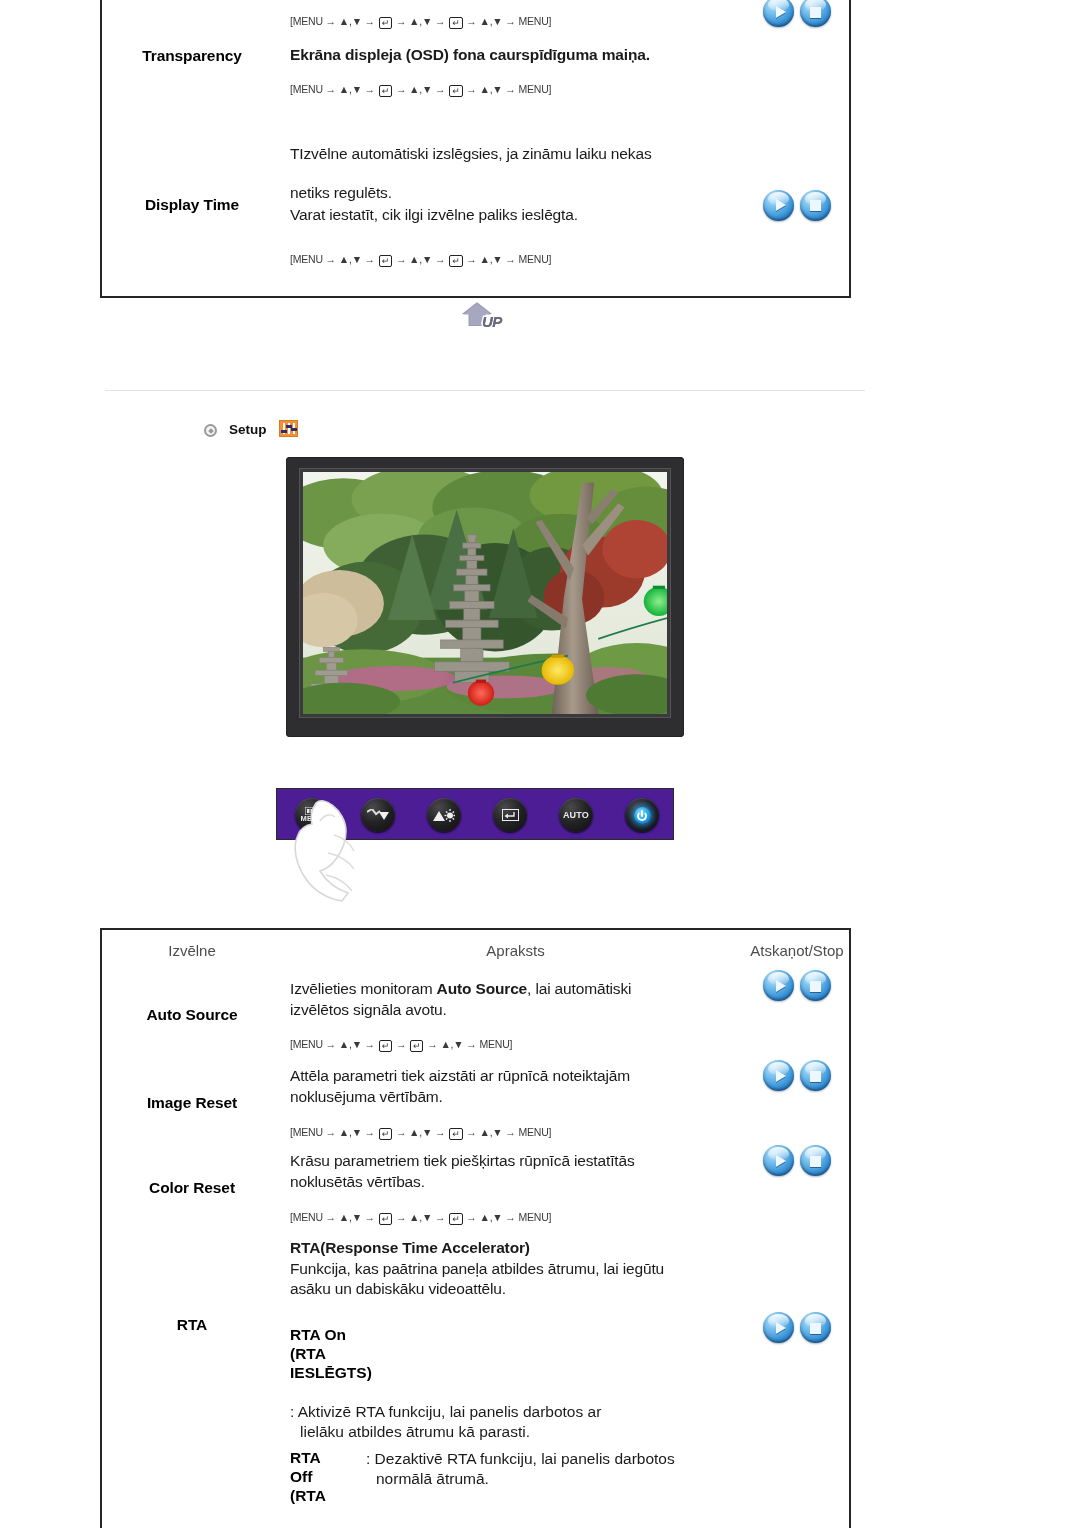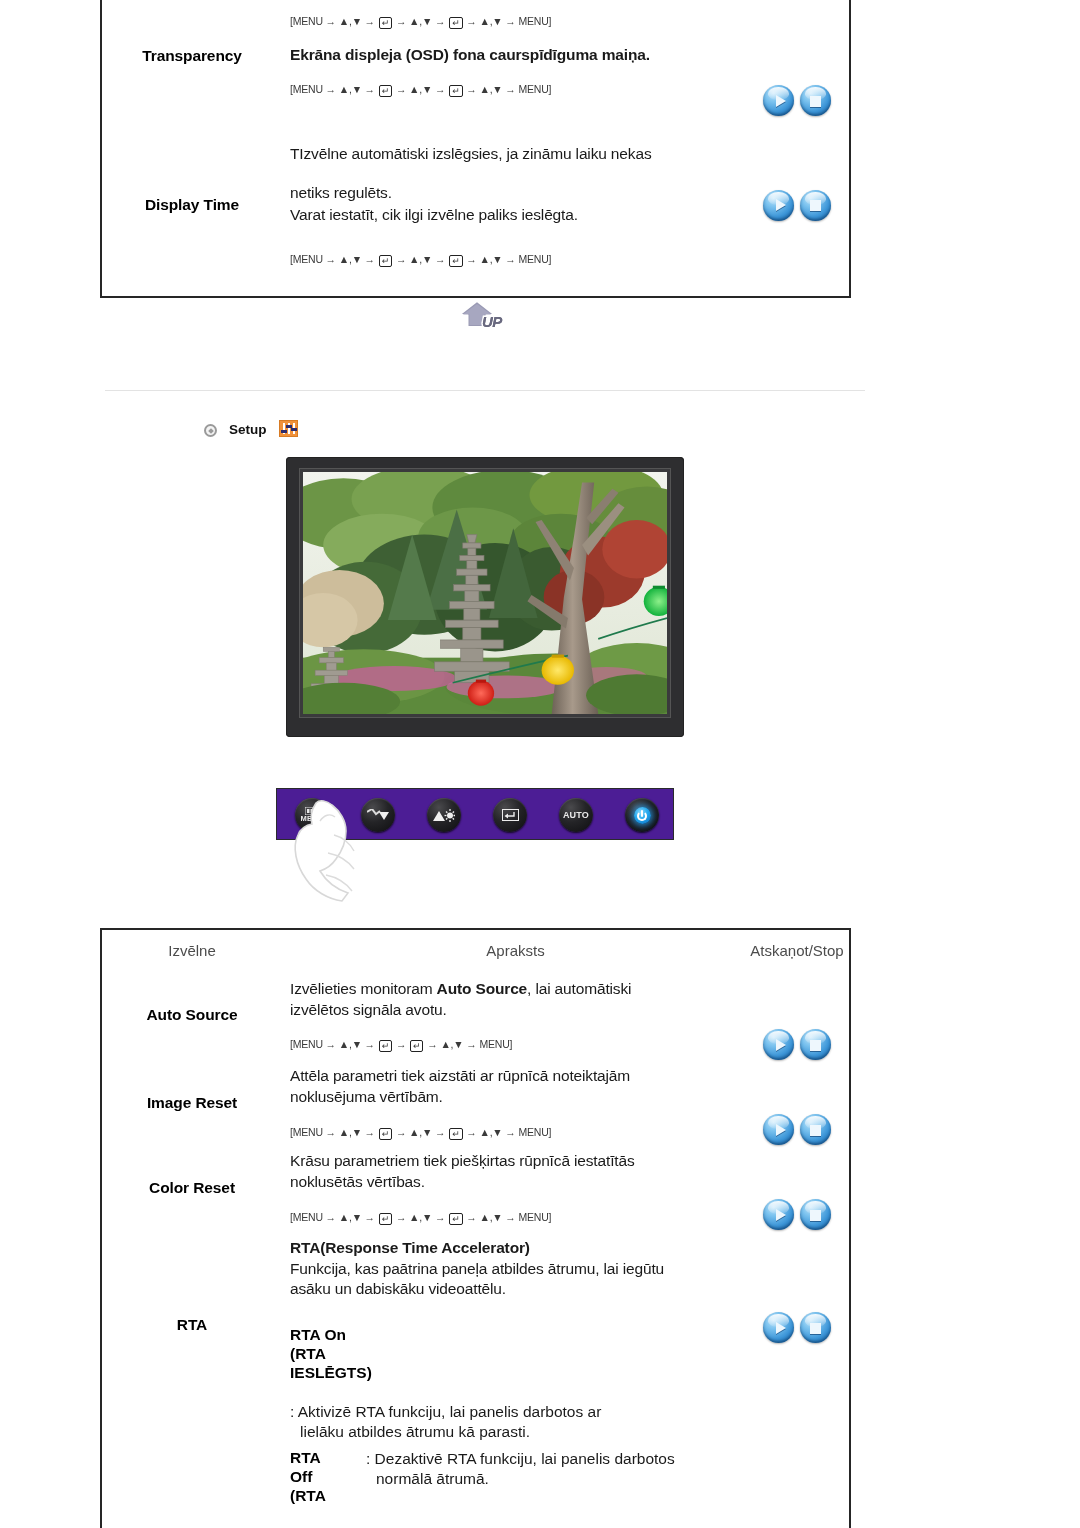--- a/index.html
+++ b/index.html
@@ -43,21 +43,21 @@
     padding: 0 4px 0 8px;
     box-sizing: border-box;
     display: flex;
     flex-direction: column;
     justify-content: center;
   }
   .col-ctrl {
     width: 104px;
     flex: 0 0 104px;
     display: flex;
-    align-items: flex-end;
+    align-items: flex-start;
     justify-content: center;
     gap: 6px;
     box-sizing: border-box;
   }
 
   .menu-label {
     font-size: 15.5px;
     font-weight: bold;
     color: #000;
     letter-spacing: -0.1px;

